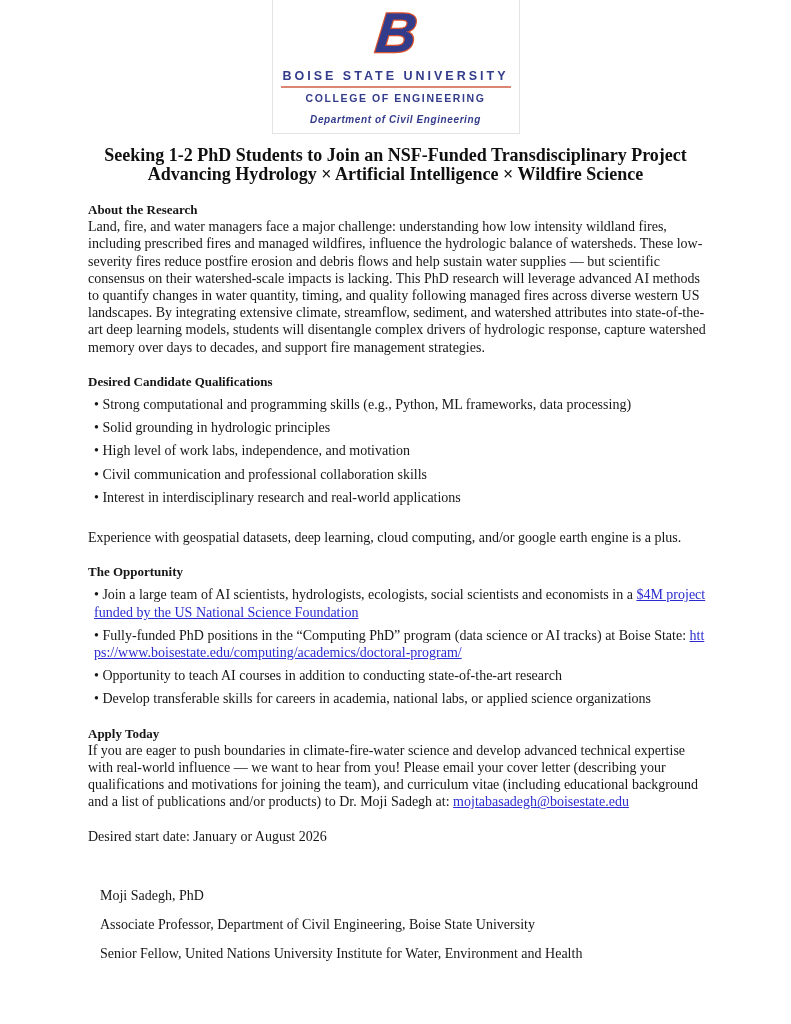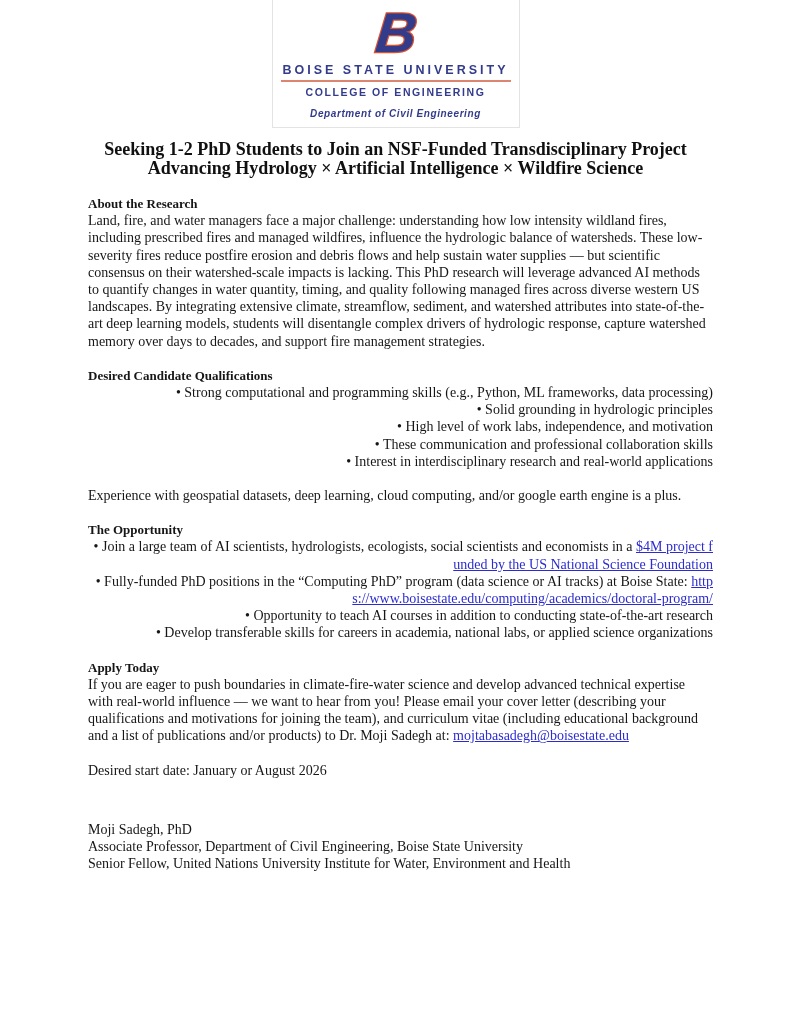--- a/index.html
+++ b/index.html
@@ -27,21 +27,21 @@
     text-align: center;
     font-family: "Liberation Sans", sans-serif;
   }
   .logo-b svg { display: block; margin: 0 auto; }
   .logo-university {
     font-weight: bold;
     font-size: 12.5px;
     letter-spacing: 3px;
     color: #333b8b;
     white-space: nowrap;
-    margin-top: 1px;
+    margin-top: 7px;
   }
   .logo-rule {
     height: 2px;
     background: #dc8672;
     margin: 3px 2px 4px 2px;
   }
   .logo-college {
     font-weight: bold;
     font-size: 10.5px;
     letter-spacing: 1.6px;
@@ -71,28 +71,28 @@
     font-size: 14px;
     line-height: 17.2px;
   }
   .section-heading {
     font-weight: bold;
     font-size: 13px;
     margin-top: 17px;
   }
   .para { margin: 0; }
   .spacer { height: 17px; }
-  .bullet-line { margin: 0; text-align: right; }
+  .bullet-line { margin: 6px; }
   a.link {
     color: #2b2bd0;
     text-decoration: underline;
     cursor: pointer;
     word-break: break-all;
   }
-  .sig-line { margin: 0; }
+  .sig-line { margin: 12px; }
   .start-date { margin-top: 17px; }
   .signature-block { margin-top: 42px; }
 </style>
 </head>
 <body>
 
 <div class="page">
 
   <div class="logo-box">
     <div class="logo-b">
@@ -113,21 +113,21 @@
 
   <div class="content">
 
     <div class="section-heading">About the Research</div>
     <p class="para">Land, fire, and water managers face a major challenge: understanding how low intensity wildland fires, including prescribed fires and managed wildfires, influence the hydrologic balance of watersheds. These low-severity fires reduce postfire erosion and debris flows and help sustain water supplies — but scientific consensus on their watershed-scale impacts is lacking. This PhD research will leverage advanced AI methods to quantify changes in water quantity, timing, and quality following managed fires across diverse western US landscapes. By integrating extensive climate, streamflow, sediment, and watershed attributes into state-of-the-art deep learning models, students will disentangle complex drivers of hydrologic response, capture watershed memory over days to decades, and support fire management strategies.</p>
 
     <div class="section-heading">Desired Candidate Qualifications</div>
     <div class="bullet-line">• Strong computational and programming skills (e.g., Python, ML frameworks, data processing)</div>
     <div class="bullet-line">• Solid grounding in hydrologic principles</div>
     <div class="bullet-line">• High level of work labs, independence, and motivation</div>
-    <div class="bullet-line">• These communication and professional collaboration skills</div>
+    <div class="bullet-line">• Civil communication and professional collaboration skills</div>
     <div class="bullet-line">• Interest in interdisciplinary research and real-world applications</div>
 
     <div class="spacer"></div>
     <p class="para">Experience with geospatial datasets, deep learning, cloud computing, and/or google earth engine is a plus.</p>
 
     <div class="section-heading">The Opportunity</div>
     <div class="bullet-line">
       <span>• Join a large team of AI scientists, hydrologists, ecologists, social scientists and economists in a </span><a class="link">$4M project funded by the US National Science Foundation</a>
     </div>
     <div class="bullet-line">

